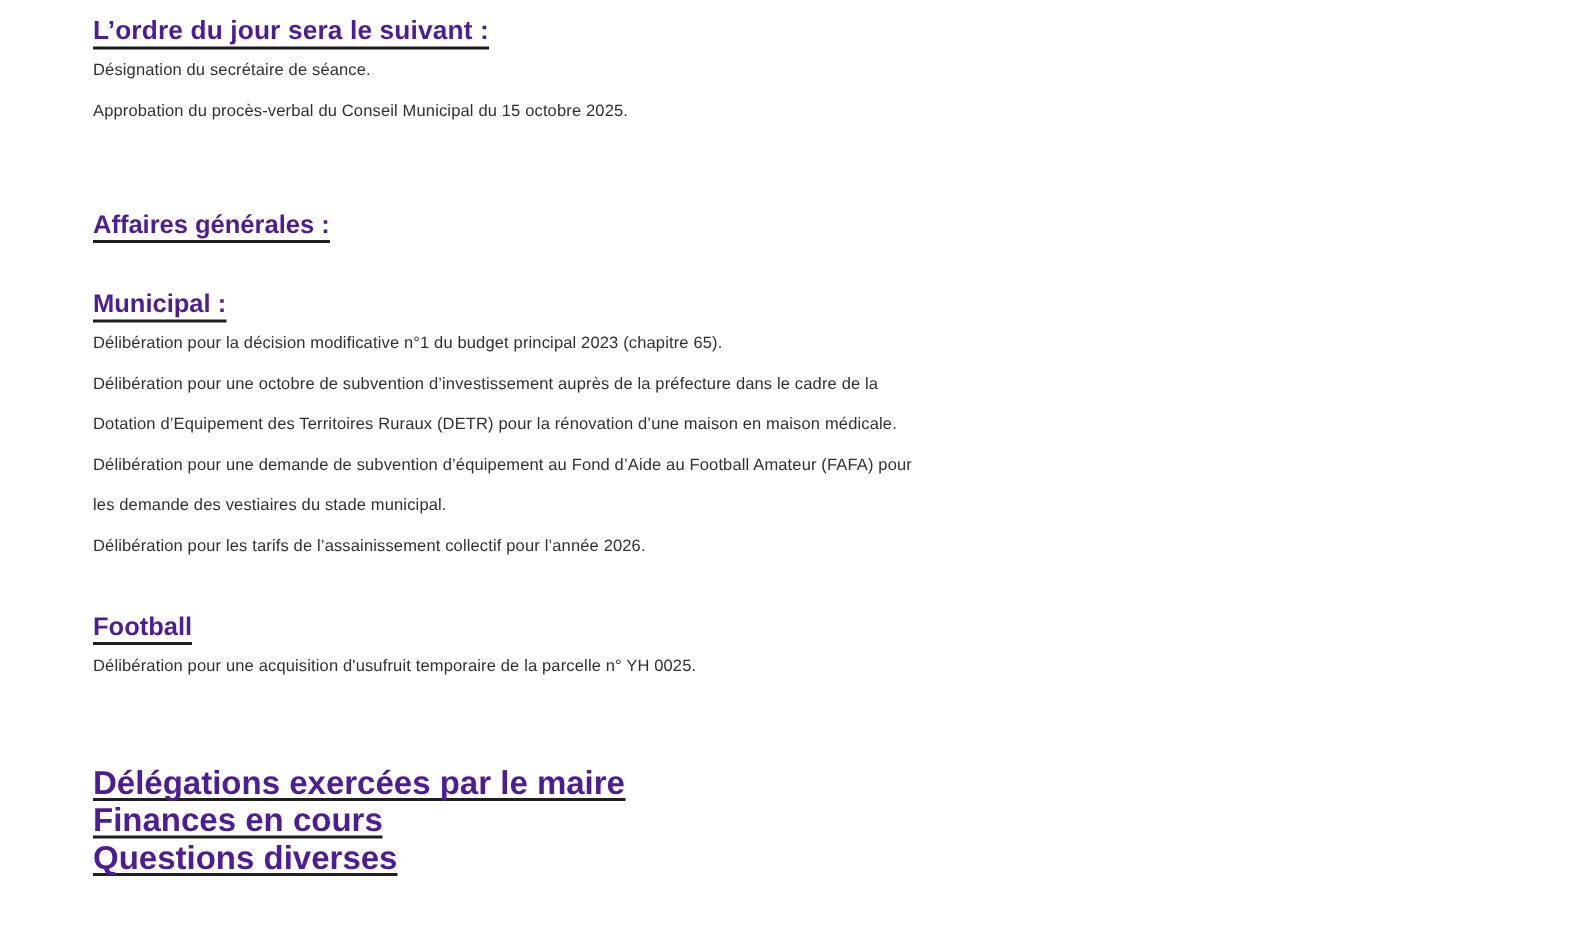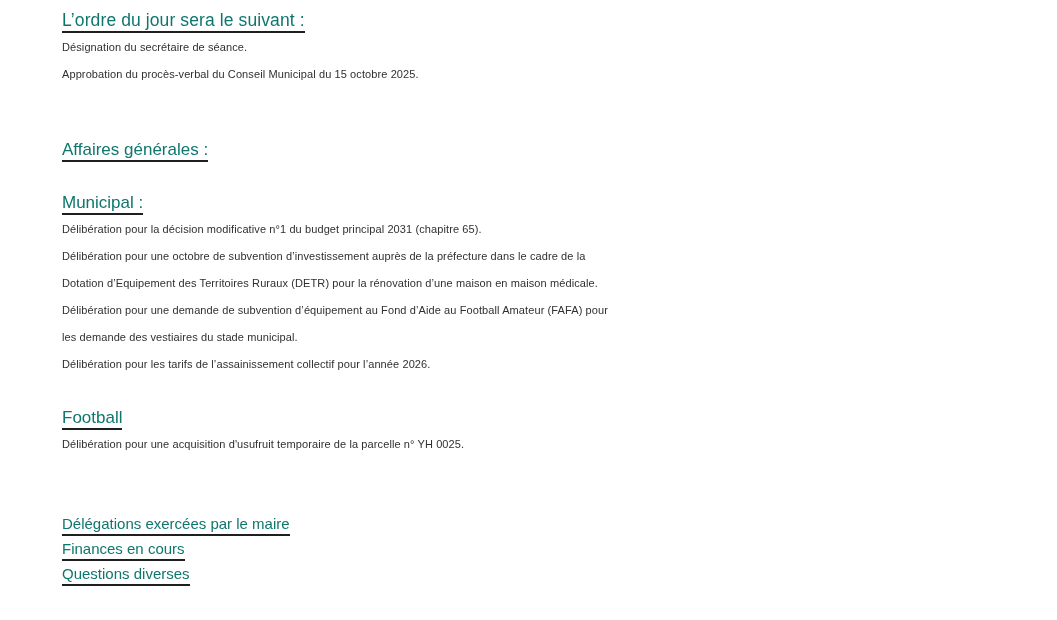--- a/index.html
+++ b/index.html
@@ -31,61 +31,61 @@
     white-space: nowrap;
   }
   .heading-line {
     margin: 0;
     font-size: 17px;
     line-height: 27px;
     white-space: nowrap;
   }
   .heading-line .u {
     display: inline-block;
-    font-weight: 400;
-    color: #0f766e;
+    font-weight: 700;
+    color: #4c1d95;
     border-bottom: 2px solid #1f1f1f;
     line-height: 21px;
     padding-bottom: 0px;
   }
   
   .section-agenda .heading-line .u {
     font-size: 17.5px;
     letter-spacing: 0.1px;
   }
   .section-affaires   { margin-top: 48px; }
   .section-finances   { margin-top: 26px; }
   .section-urbanisme  { margin-top: 26px; }
   .section-footer     { margin-top: 53px; }
   .section-footer .heading-line {
     line-height: 25px;
   }
   .section-footer .heading-line .u {
-    font-size: 15px;
+    font-size: 22px;
     line-height: 20px;
   }
 </style>
 </head>
 <body>
 
 <div class="page">
 
   <div class="section section-agenda">
     <p class="heading-line"><span class="u">L’ordre du jour sera le suivant :</span></p>
     <p class="line">Désignation du secrétaire de séance.</p>
     <p class="line">Approbation du procès-verbal du Conseil Municipal du 15 octobre 2025.</p>
   </div>
 
   <div class="section section-affaires">
     <p class="heading-line"><span class="u">Affaires générales :</span></p>
   </div>
 
   <div class="section section-finances">
     <p class="heading-line"><span class="u">Municipal :</span></p>
-    <p class="line">Délibération pour la décision modificative n°1 du budget principal 2031 (chapitre 65).</p>
+    <p class="line">Délibération pour la décision modificative n°1 du budget principal 2023 (chapitre 65).</p>
     <p class="line">Délibération pour une octobre de subvention d’investissement auprès de la préfecture dans le cadre de la</p>
     <p class="line">Dotation d’Equipement des Territoires Ruraux (DETR) pour la rénovation d’une maison en maison médicale.</p>
     <p class="line">Délibération pour une demande de subvention d’équipement au Fond d’Aide au Football Amateur (FAFA) pour</p>
     <p class="line">les demande des vestiaires du stade municipal.</p>
     <p class="line">Délibération pour les tarifs de l’assainissement collectif pour l’année 2026.</p>
   </div>
 
   <div class="section section-urbanisme">
     <p class="heading-line"><span class="u">Football</span></p>
     <p class="line">Délibération pour une acquisition d'usufruit temporaire de la parcelle n° YH 0025.</p>

